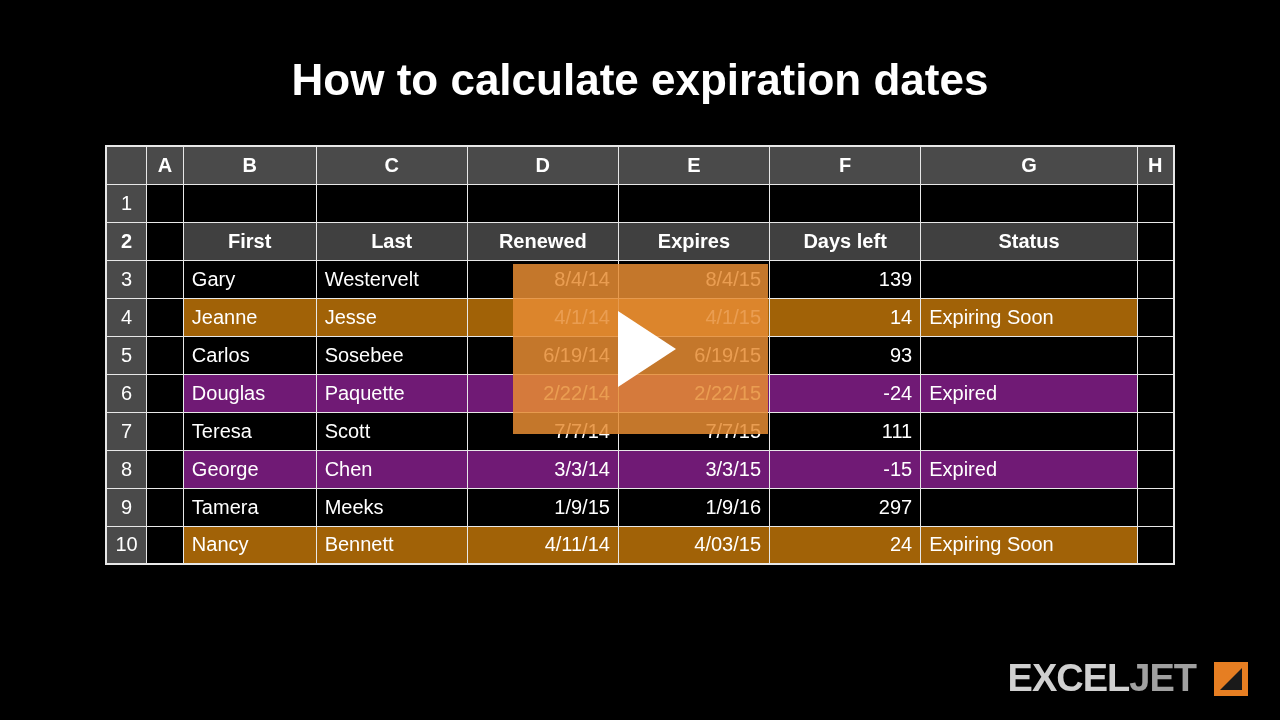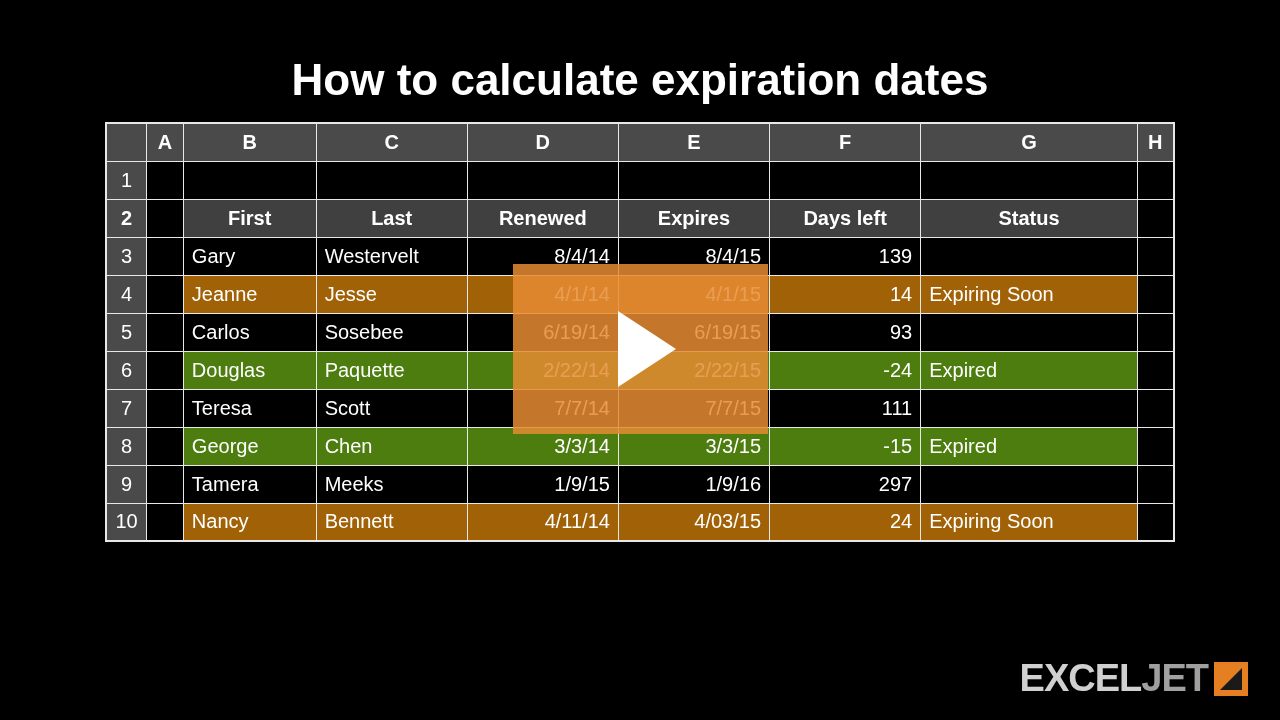--- a/index.html
+++ b/index.html
@@ -10,21 +10,21 @@
     font-family: "Segoe UI", Arial, sans-serif;
     overflow: hidden;
     position: relative;
   }
   .title {
     color: #fff;
     font-size: 44px;
     font-weight: 700;
     text-align: center;
     padding-top: 55px;
-    padding-bottom: 17px;
+    padding-bottom: 40px;
   }
   .sheet {
     width: 1070px;
     margin: 0 auto;
     border: 2px solid #e8e8e8;
     border-collapse: collapse;
   }
   .sheet td, .sheet th {
     border: 1px solid #e8e8e8;
     height: 38px;
@@ -59,21 +59,21 @@
     text-align: center;
     color: #fff;
   }
   .hdr-row td.rowhead { background: #4a4a4a; }
   .hdr-row td.empty { background: #000; }
   .r-right { text-align: right; margin-left: 12px; }
   .r-left { text-align: left; }
   .bg-magenta td { background: #a16207; }
   .bg-magenta td.rowhead { background: #4a4a4a; }
   .bg-magenta td.empty { background: #000; }
-  .bg-purple td { background: #4d7c0f; }
+  .bg-purple td { background: #701a75; }
   .bg-purple td.rowhead { background: #4a4a4a; }
   .bg-purple td.empty { background: #000; }
   .overlay-box {
     position: absolute;
     left: 513px;
     top: 264px;
     width: 255px;
     height: 170px;
     background: rgba(230, 140, 50, 0.85);
     display: flex;
@@ -87,21 +87,21 @@
     border-top: 38px solid transparent;
     border-bottom: 38px solid transparent;
     margin-left: 12px;
   }
   .logo {
     position: absolute;
     right: 32px;
     bottom: 20px;
     display: flex;
     align-items: center;
-    gap: 6px;
+    gap: 18px;
   }
   .logo-text {
     font-family: Arial, sans-serif;
     font-weight: 700;
     font-size: 38px;
     color: #a0a0a0;
     letter-spacing: -1px;
   }
   .logo-text .bold { color: #d0d0d0; }
   .logo-mark {

